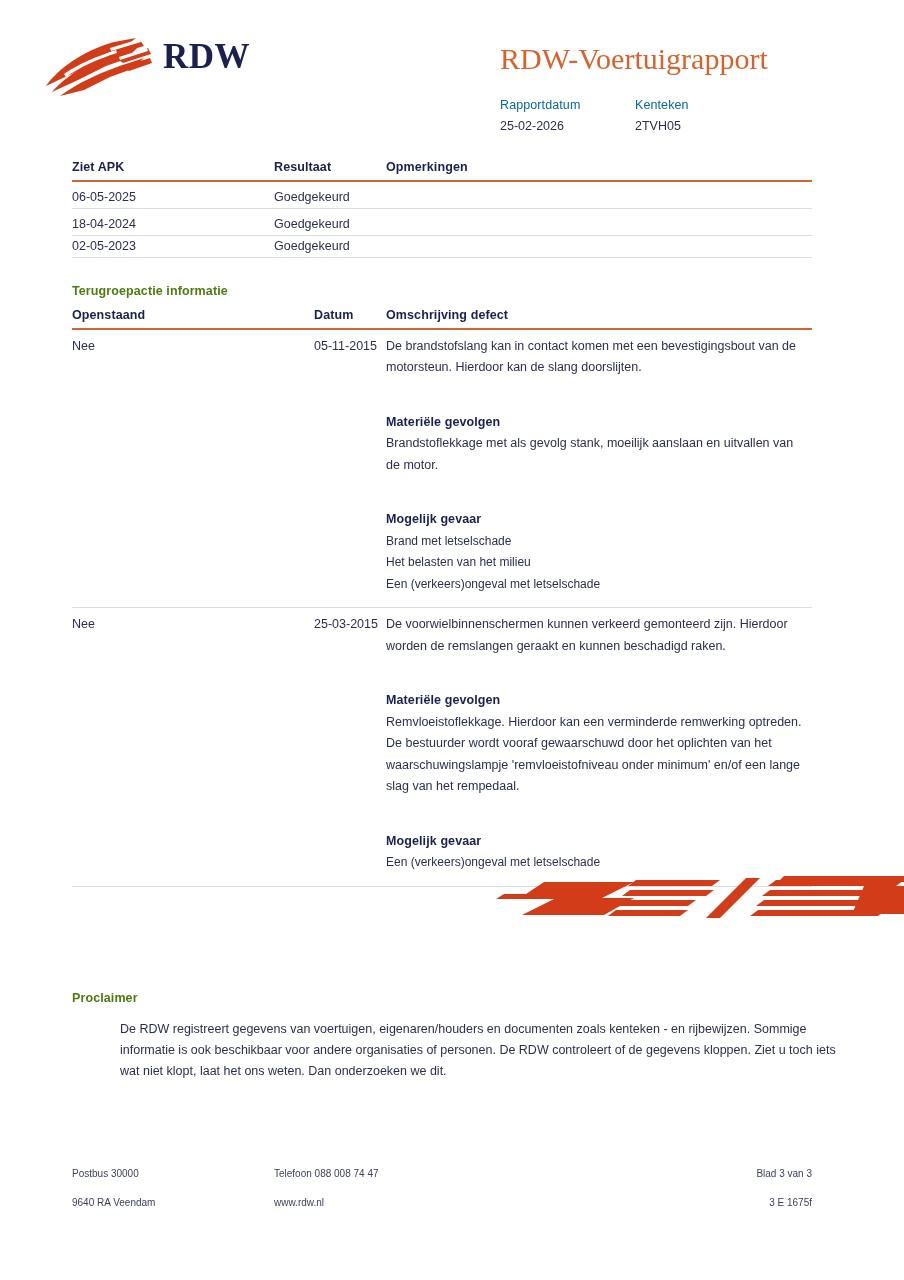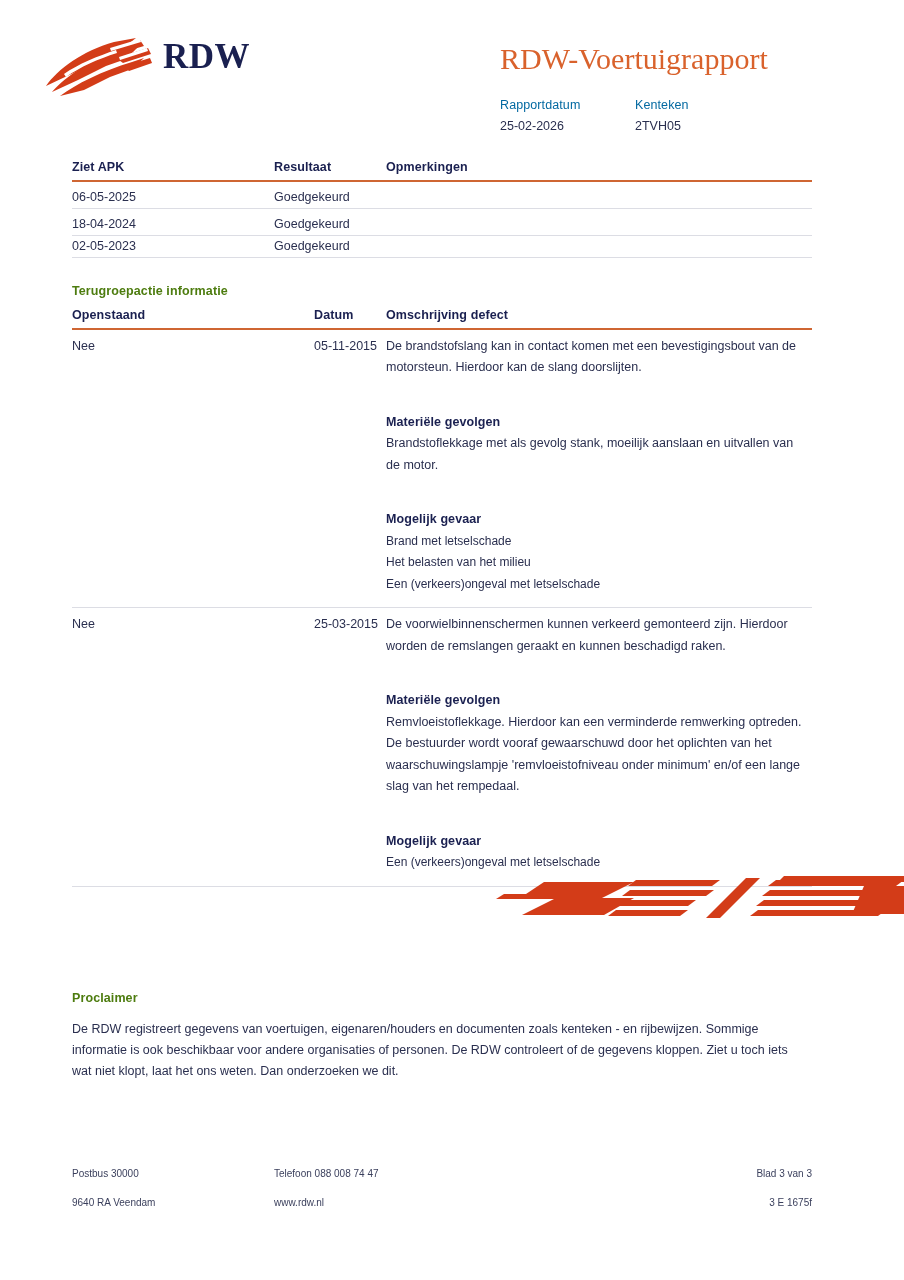--- a/index.html
+++ b/index.html
@@ -167,20 +167,21 @@
     line-height: 21.5px;
   }
 
   
   .proclaimer-body {
     margin-top: 13px;
     font-size: 12.5px;
     color: #2a2f4f;
     line-height: 21px;
     width: 720px;
+    margin-left: 48px;
   }
 
   
   .footer {
     position: absolute;
     left: 72px;
     top: 1168px;
     width: 740px;
     height: 60px;
   }

